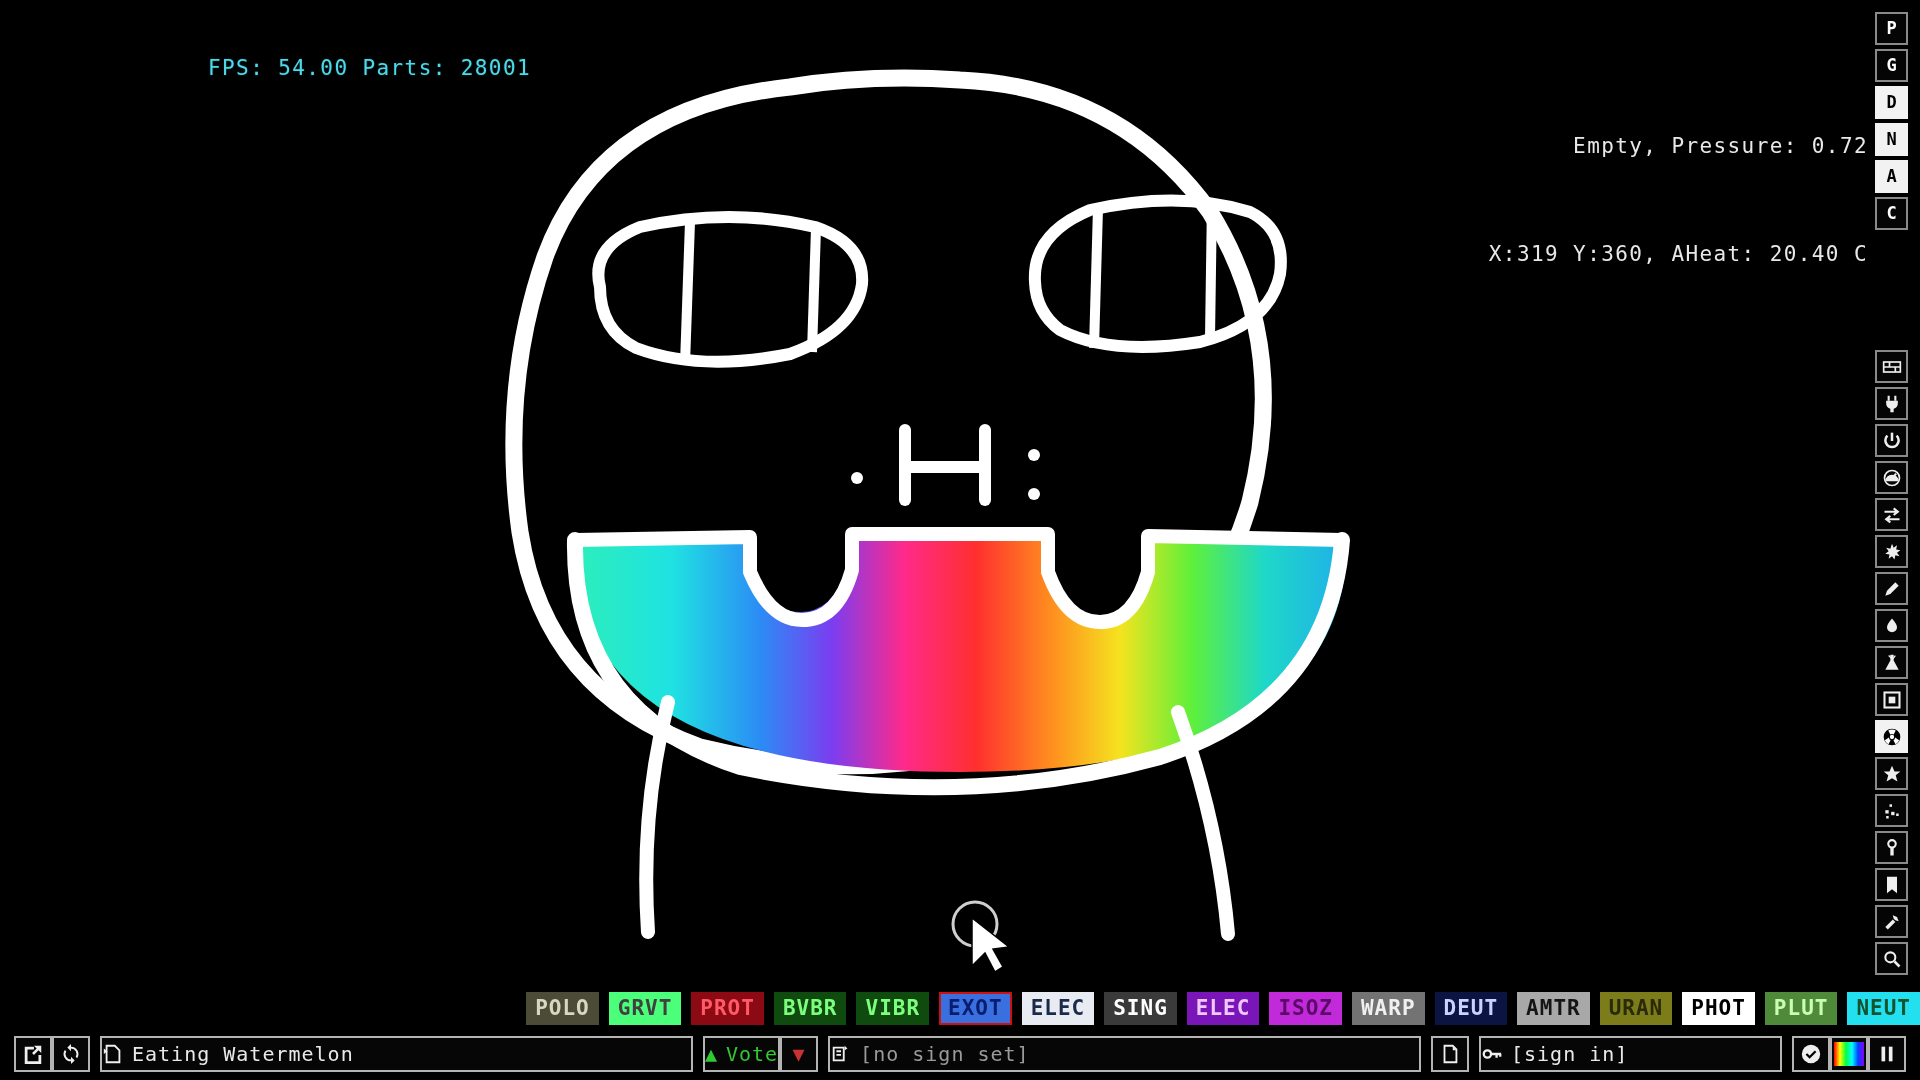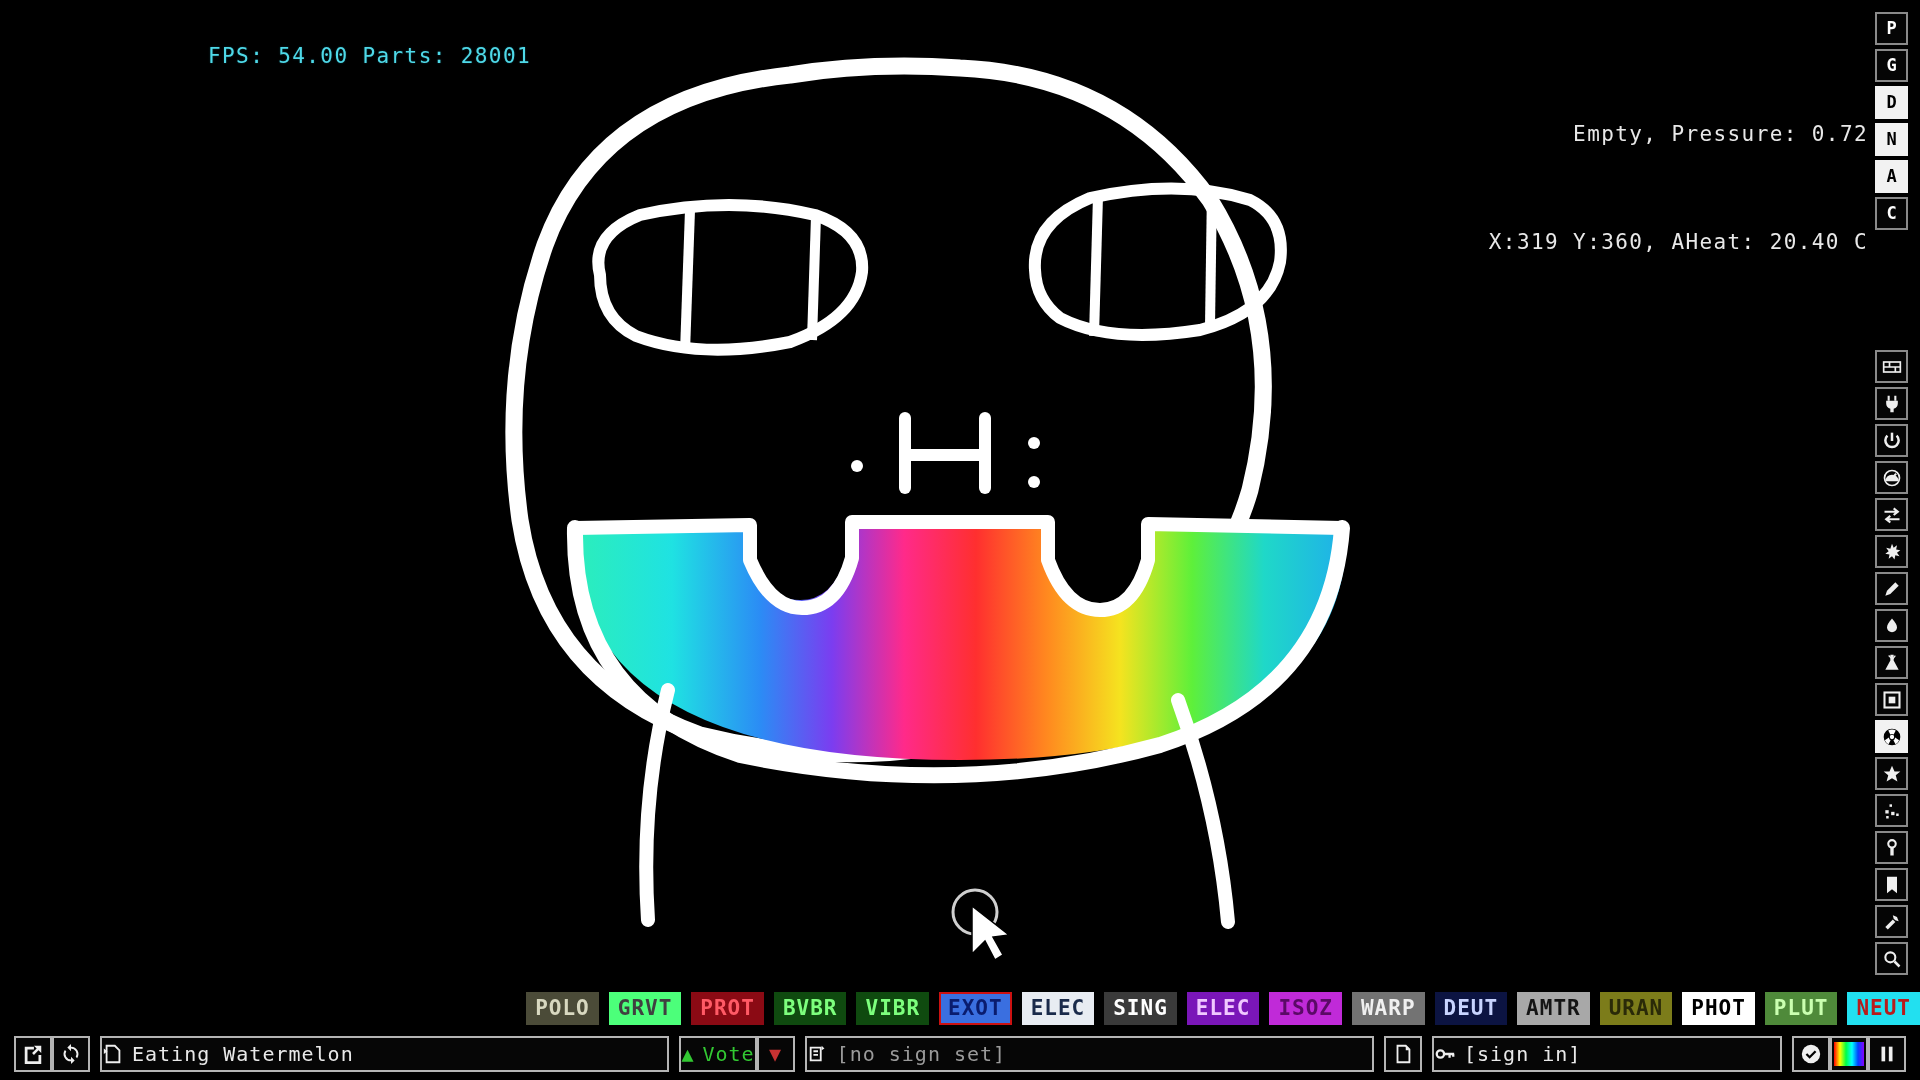--- a/index.html
+++ b/index.html
@@ -3,21 +3,21 @@
 <meta charset="utf-8">
 <style>
   * { box-sizing: border-box; margin:0; padding:0; }
   html,body{
     width:1920px; height:1080px; background:#000; overflow:hidden;
     font-family:"DejaVu Sans Mono","Liberation Mono",monospace;
   }
   #app{ position:relative; width:1920px; height:1080px; background:#000; }
 
   
-  #sim{ position:absolute; left:0; top:0; width:1920px; height:960px; background:#000; overflow:hidden; }
+  #sim{ position:absolute; left:0; top:12px; width:1920px; height:960px; background:#000; overflow:hidden; }
   #sim svg{ position:absolute; left:0; top:0; }
 
   
   .hud{ position:absolute; white-space:pre; font-size:21px; letter-spacing:1.4px;
         font-family:"DejaVu Sans Mono","Liberation Mono",monospace; }
   #hud-left{ left:208px; top:44px; color:#4fd9e8; text-shadow:0 0 2px #0a3b44; }
   #hud-right{ right:52px; top:44px; color:#e8e8e8; text-align:right; line-height:36px; }
 
   
   .side{ position:absolute; right:12px; display:flex; flex-direction:column; gap:4px; }
@@ -330,21 +330,21 @@
       <div class="el" style="background: rgb(232, 236, 242); color: rgb(26, 42, 74); border-color: transparent;">ELEC</div>
       <div class="el" style="background: rgb(58, 58, 58); color: rgb(255, 255, 255); border-color: transparent;">SING</div>
       <div class="el" style="background: rgb(122, 22, 184); color: rgb(240, 200, 255); border-color: transparent;">ELEC</div>
       <div class="el" style="background: rgb(192, 42, 216); color: rgb(90, 10, 102); border-color: transparent;">ISOZ</div>
       <div class="el" style="background: #737373; color: rgb(240, 240, 240); border-color: transparent;">WARP</div>
       <div class="el" style="background: rgb(12, 20, 66); color: rgb(200, 212, 255); border-color: transparent;">DEUT</div>
       <div class="el" style="background: rgb(168, 168, 168); color: rgb(21, 21, 21); border-color: transparent;">AMTR</div>
       <div class="el" style="background: rgb(124, 124, 26); color: rgb(42, 42, 8); border-color: transparent;">URAN</div>
       <div class="el" style="background: rgb(255, 255, 255); color: rgb(0, 0, 0); border-color: transparent;">PHOT</div>
       <div class="el" style="background: rgb(79, 138, 58); color: rgb(202, 255, 176); border-color: transparent;">PLUT</div>
-      <div class="el" style="background: rgb(34, 224, 240); color: #b91c1c; border-color: transparent;">NEUT</div>
+      <div class="el" style="background: rgb(34, 224, 240); color: #14532d; border-color: transparent;">NEUT</div>
     </div>
 
   <div id="bottom">
     <div class="grp">
       <div class="bb sq">
         <svg class="ic" viewBox="0 0 24 24">
             <path d="M3 4h10v3H6v13h12v-7h3v10H3z"></path>
             <path d="M13 3h8v8l-3-3-5 5-2-2 5-5z"></path>
           </svg>
       </div>
@@ -382,21 +382,21 @@
       <span class="lbl dim">[no sign set]</span>
     </div>
     <div class="sp"></div>
     <div class="bb sq">
       <svg class="ic" viewBox="0 0 24 24">
           <path d="M6 3h9l4 4v14H6z" fill="none" stroke="#efefef" stroke-width="2"></path>
           <path d="M15 3v5h4z"></path>
         </svg>
     </div>
     <div class="sp"></div>
-    <div class="bb" style="width:350px">
+    <div class="bb" style="width:303px">
       <svg class="ic" viewBox="0 0 24 24">
           <circle cx="7" cy="12" r="4" fill="none" stroke="#efefef" stroke-width="2.5"></circle>
           <path d="M11 12h11M17 12v4M21 12v3" stroke="#efefef" stroke-width="2.5" fill="none"></path>
         </svg>
       <span class="lbl">[sign in]</span>
     </div>
     <div class="sp"></div>
     <div class="bb sq">
       <svg class="ic" viewBox="0 0 24 24">
           <circle cx="12" cy="12" r="10" fill="#efefef"></circle>

